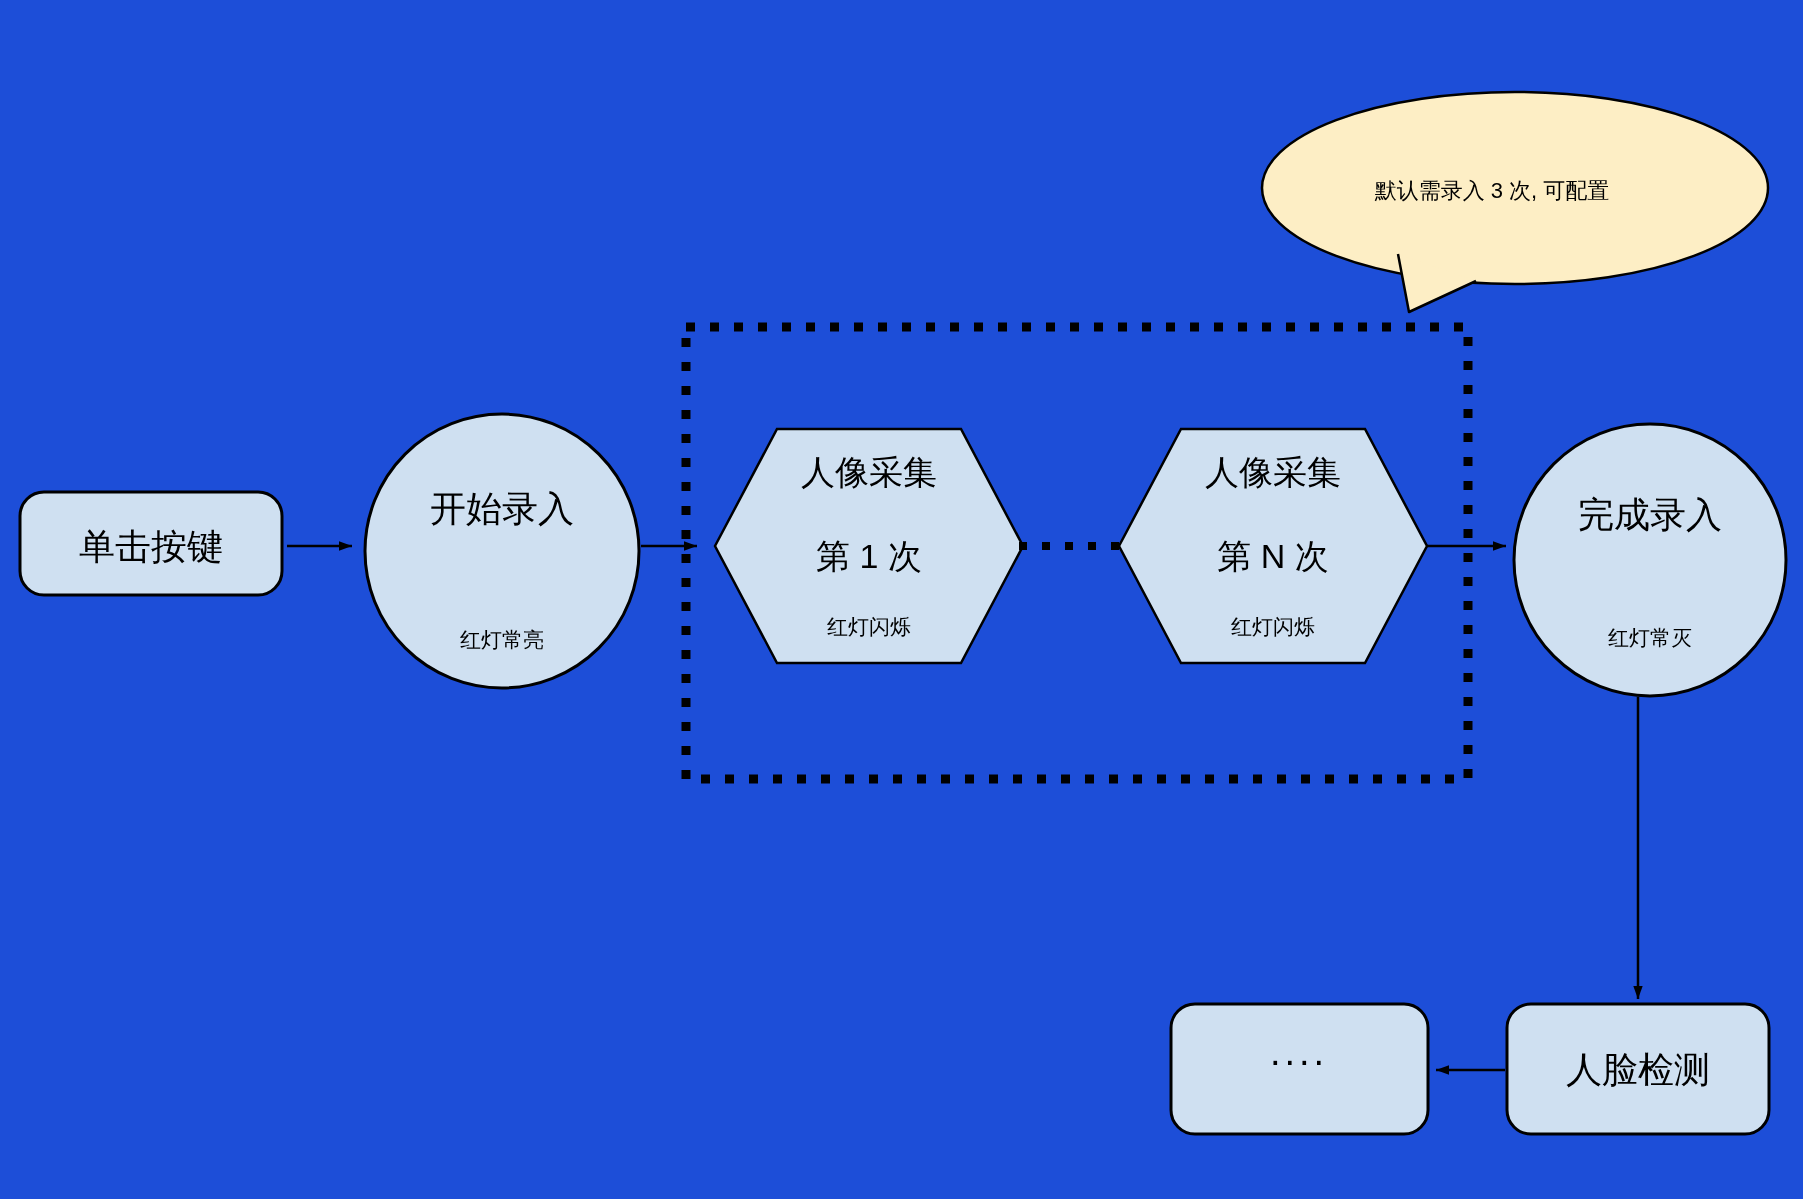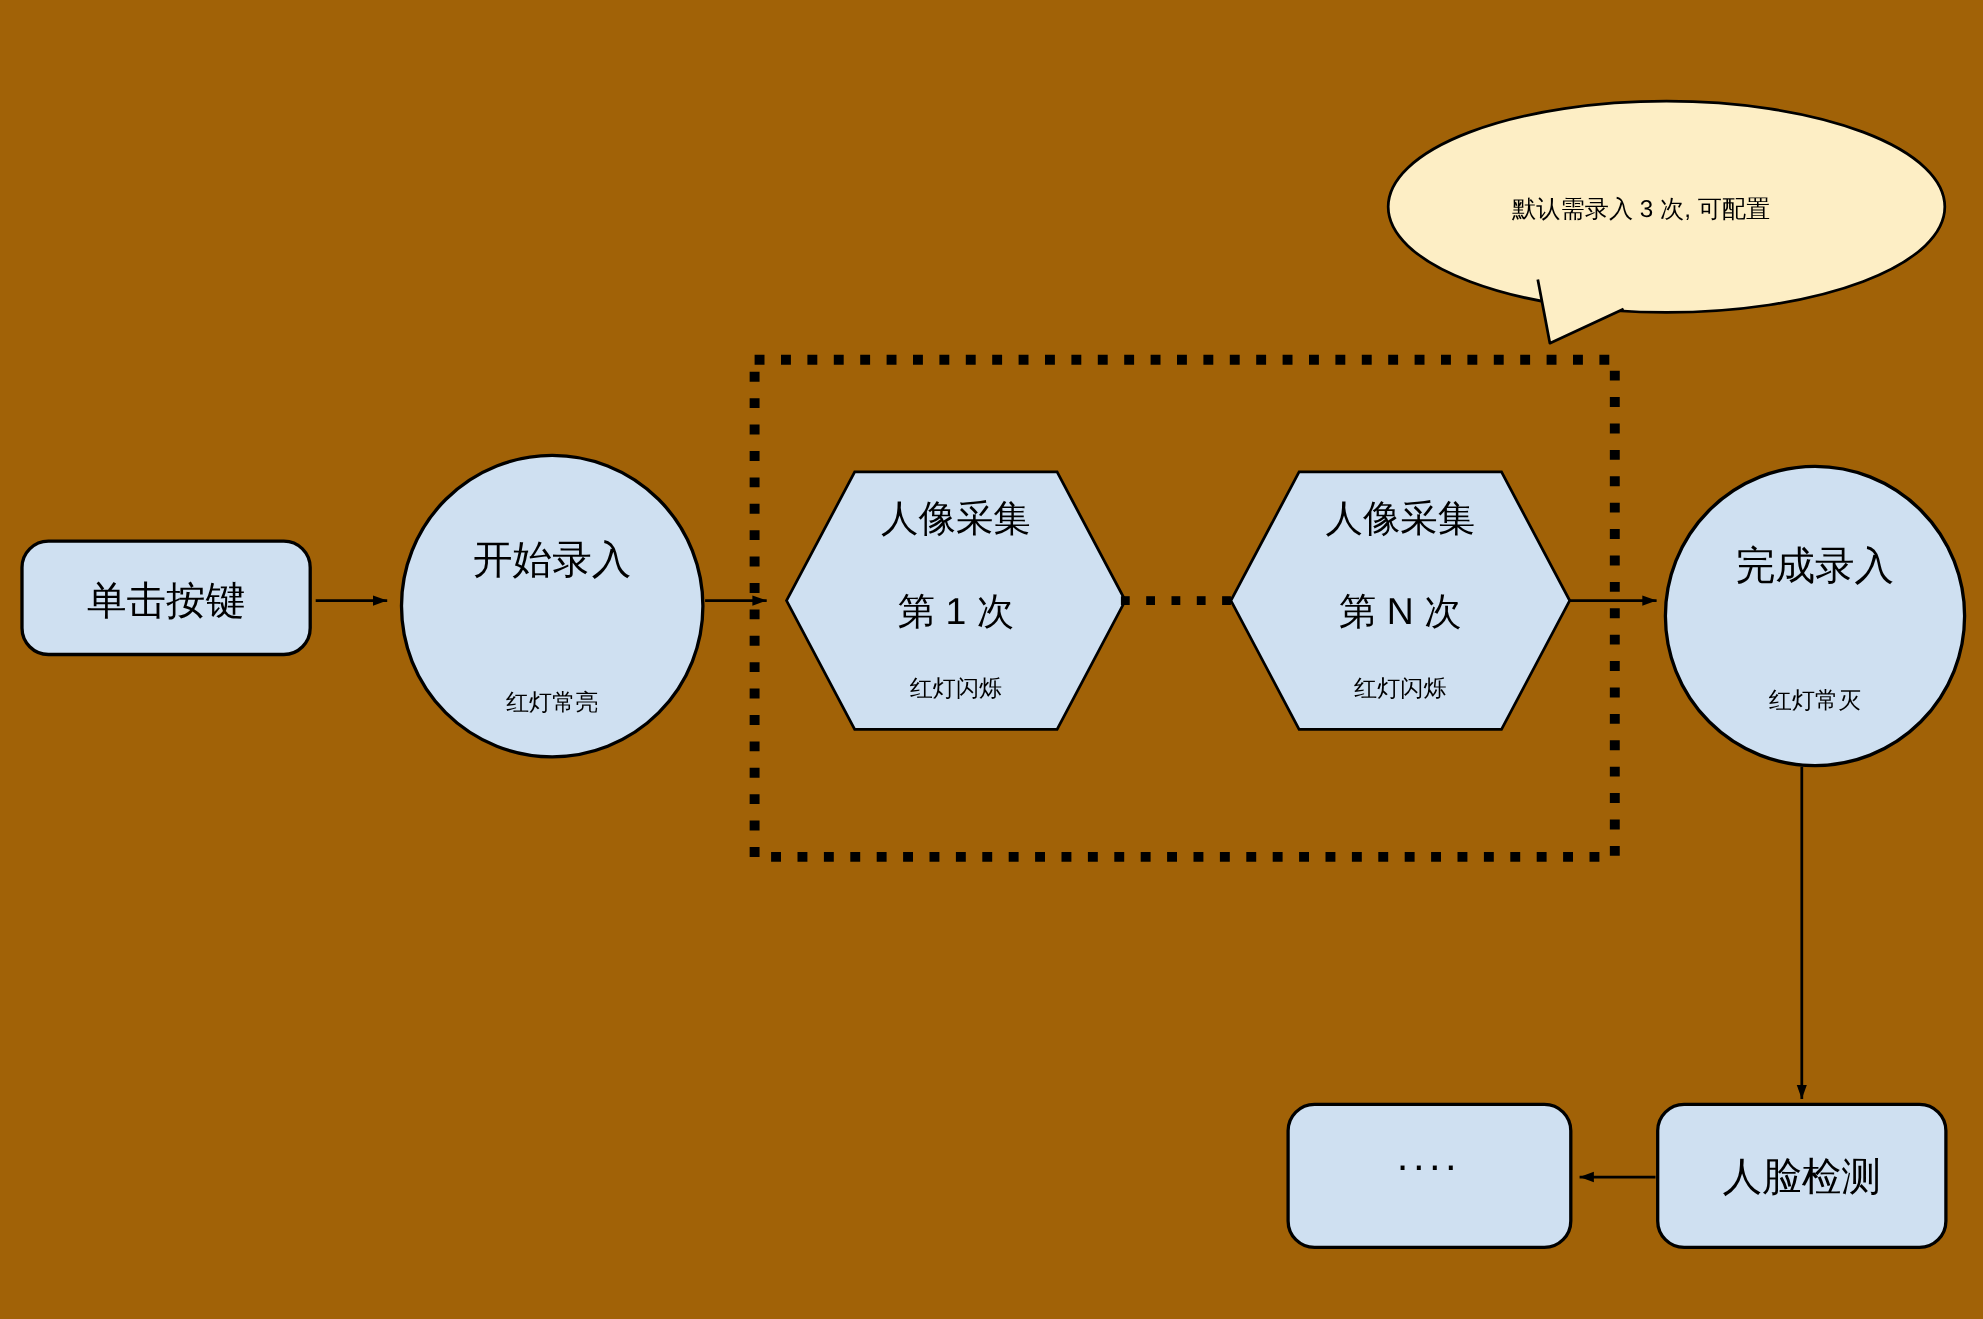--- a/index.html
+++ b/index.html
@@ -5,21 +5,21 @@
   html, body {
     margin: 0;
     padding: 0;
     background: #ffffff;
     font-family: "Liberation Sans", "DejaVu Sans", sans-serif;
   }
   .canvas {
     position: relative;
     width: 1803px;
     height: 1199px;
-    background: #a16207;
+    background: #1d4ed8;
     overflow: hidden;
   }
   svg { display: block; }
   text {
     font-family: "Liberation Sans", "DejaVu Sans", sans-serif;
     fill: #000000;
   }
   .node-title   { font-size: 36px; }
   .hex-title    { font-size: 34px; }
   .node-sub     { font-size: 21px; }

